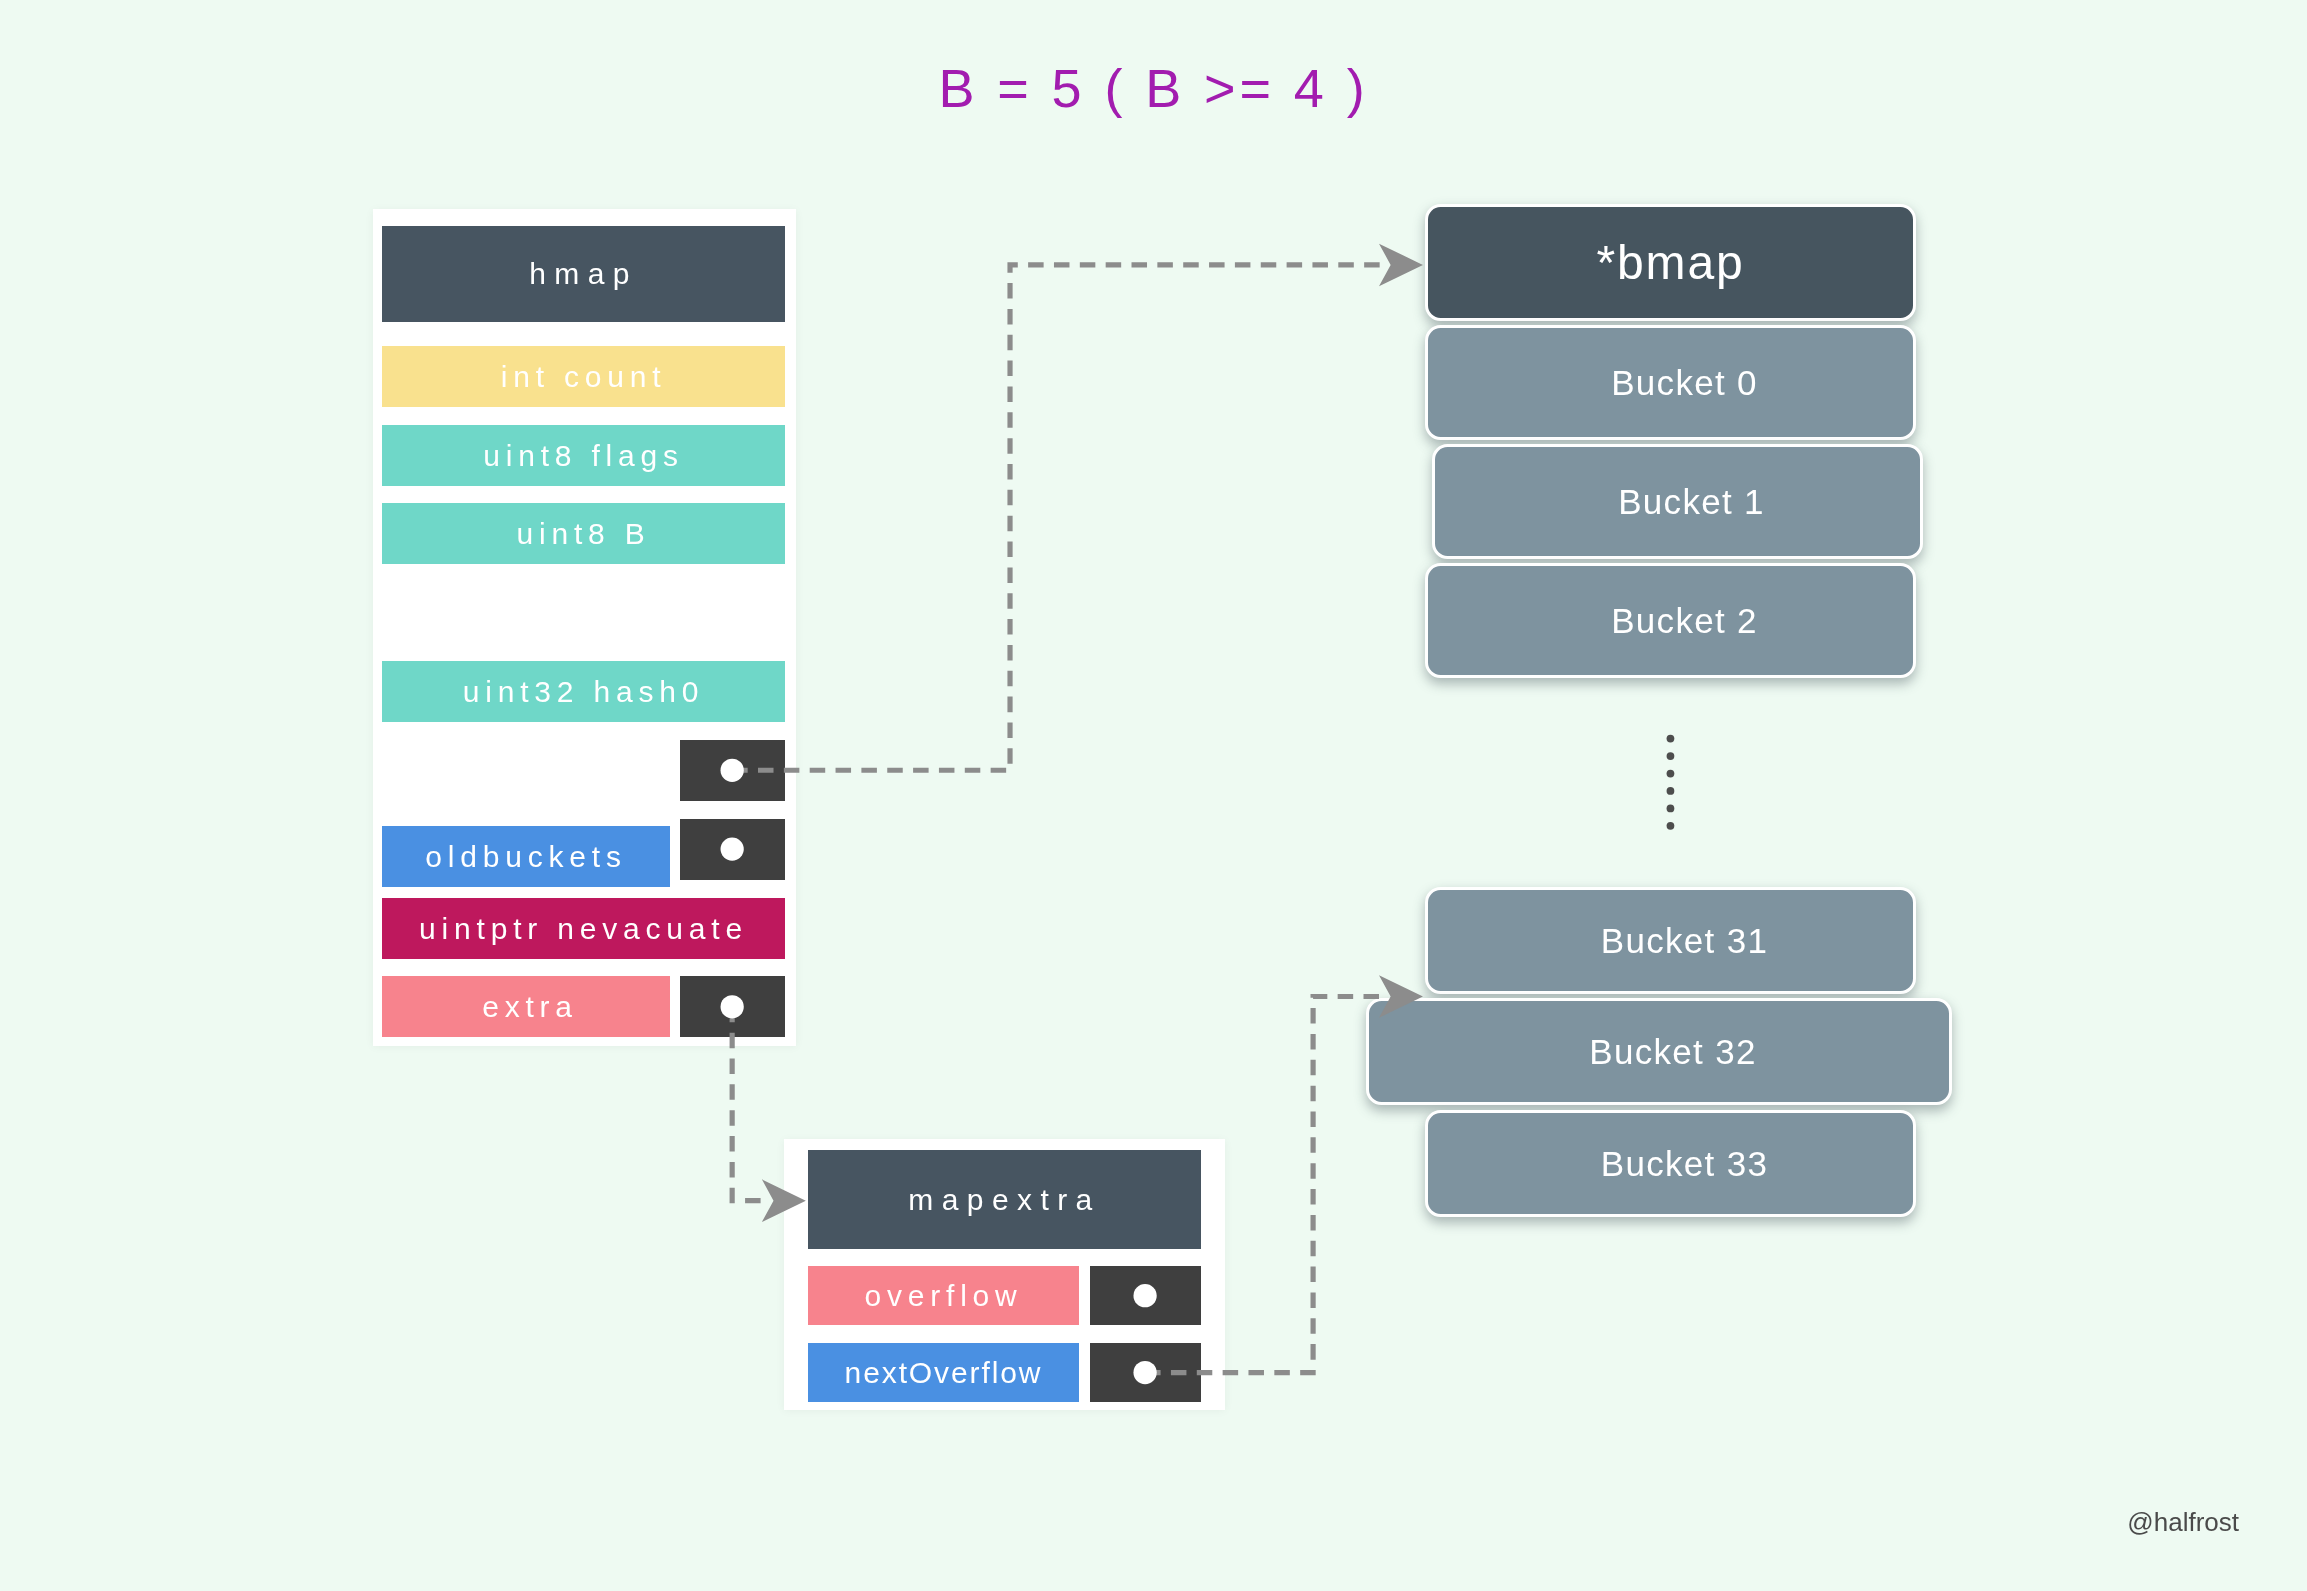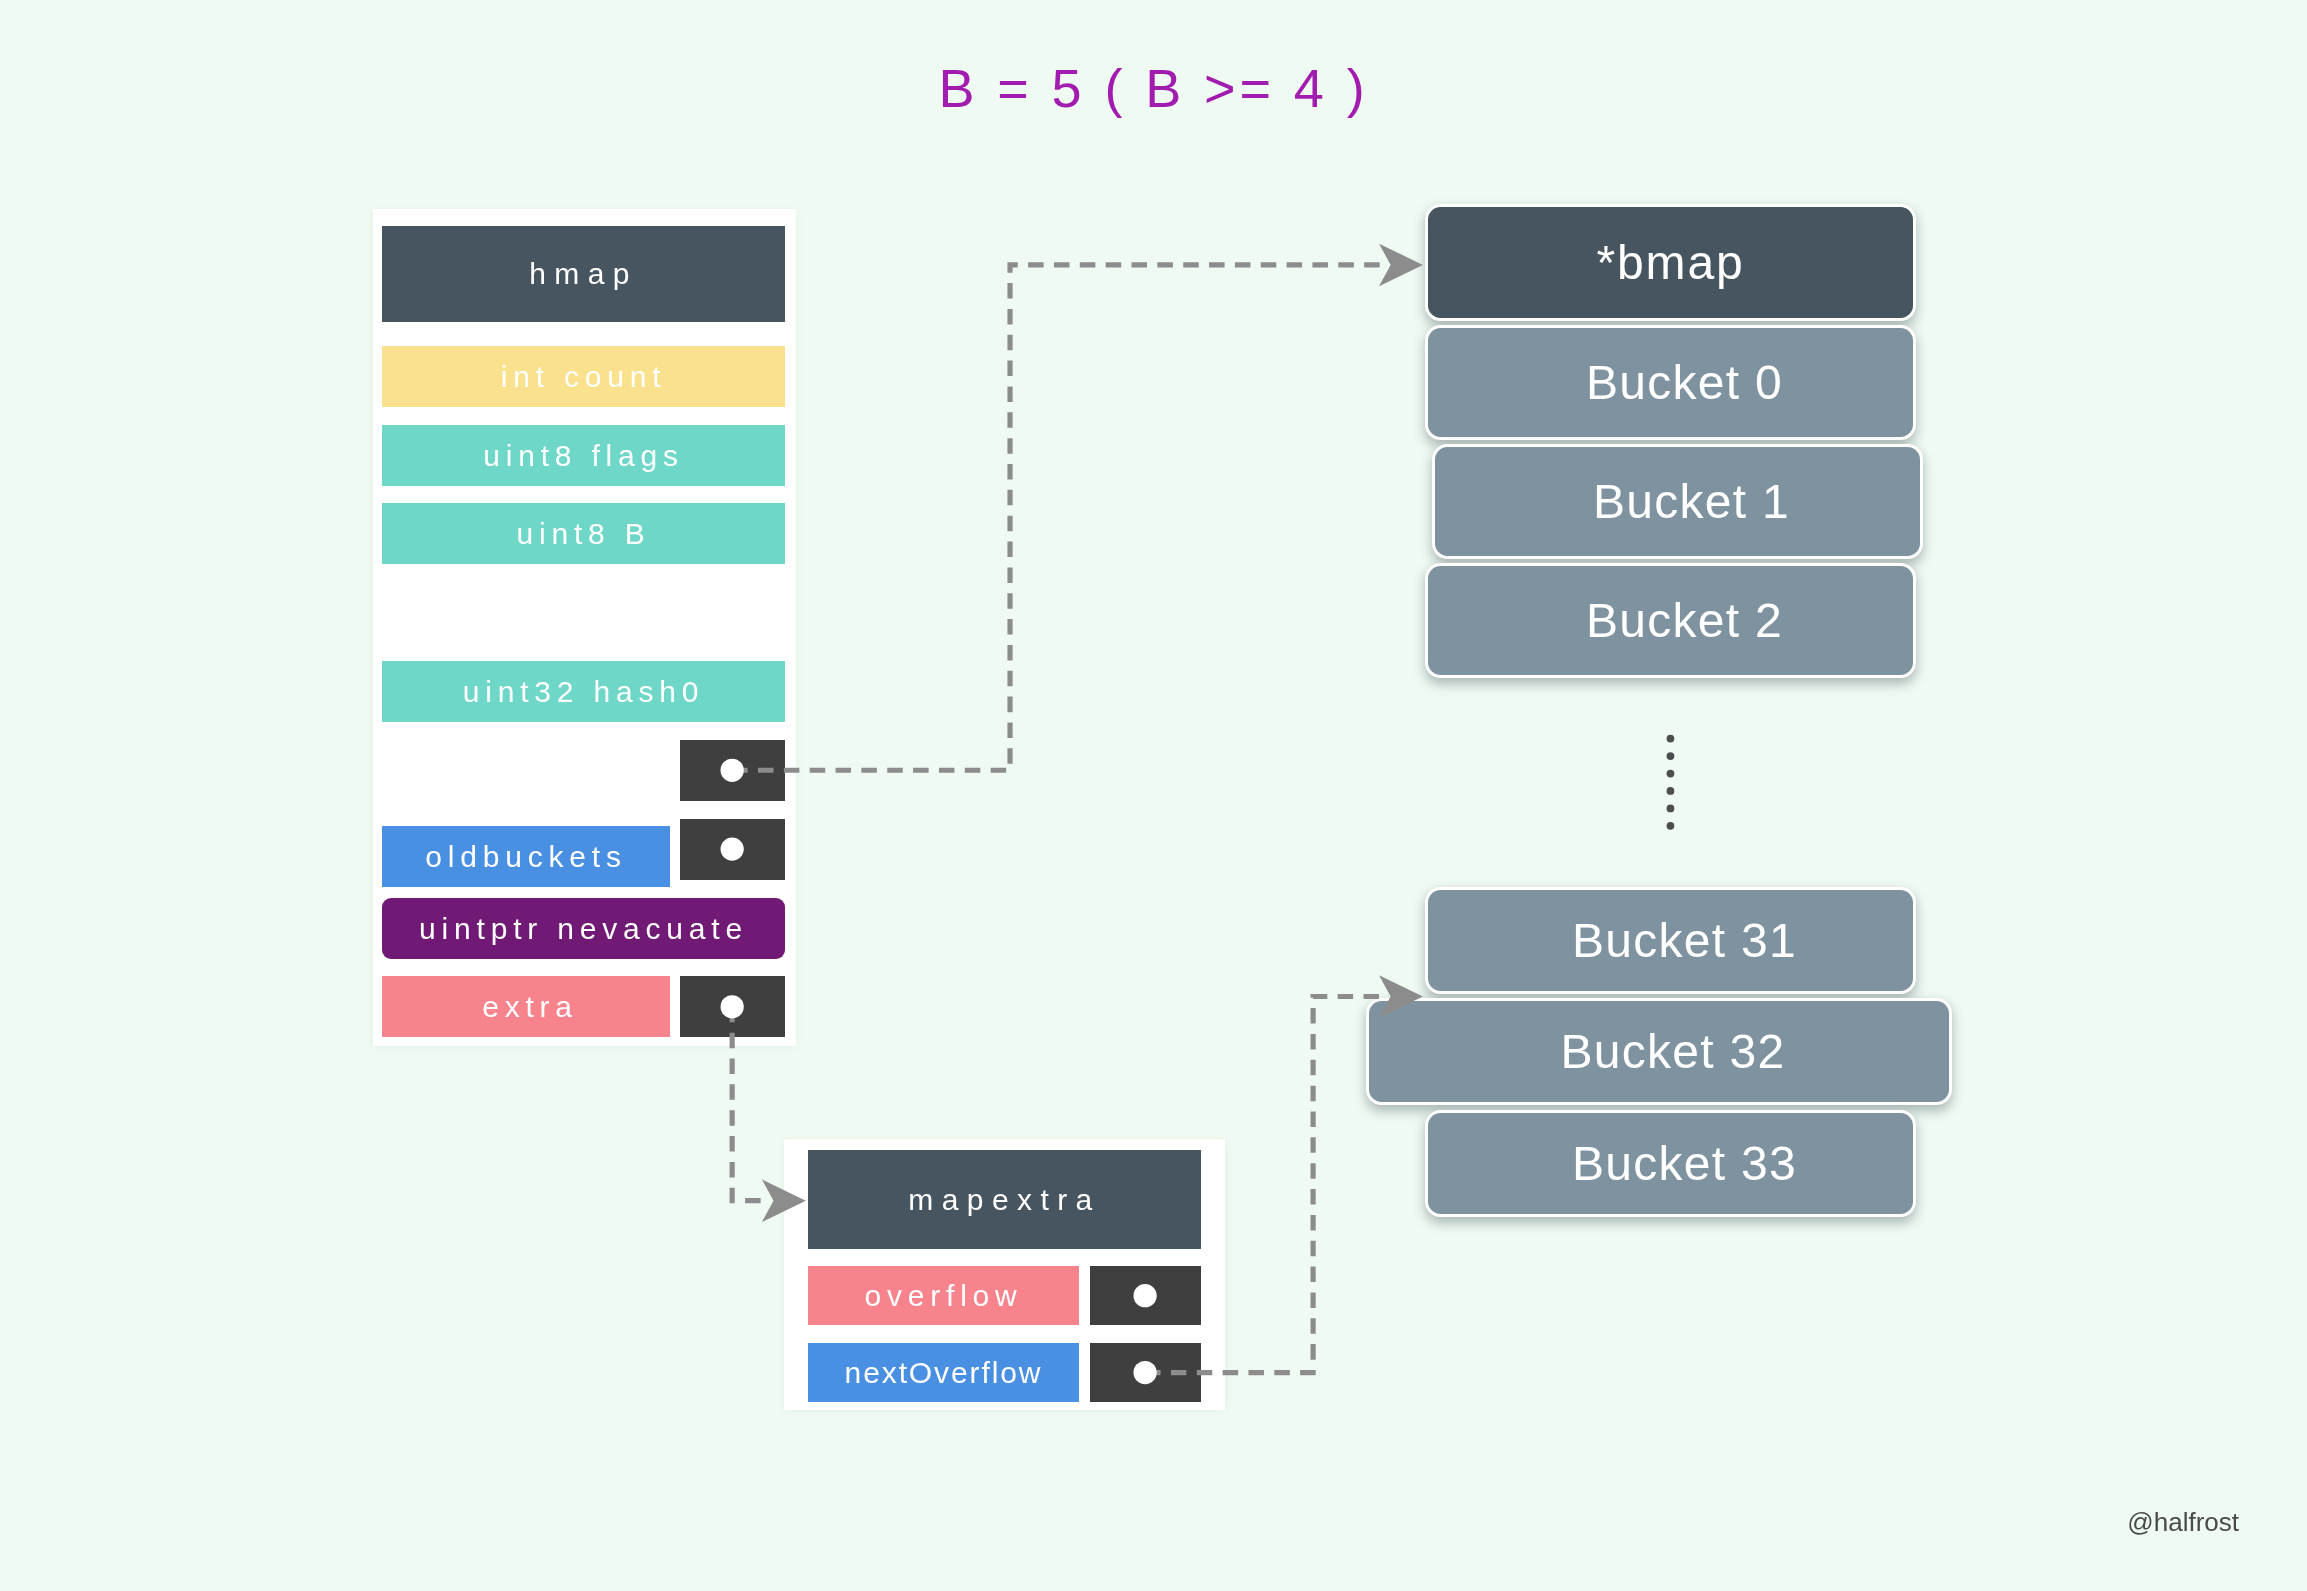--- a/index.html
+++ b/index.html
@@ -43,29 +43,29 @@
     letter-spacing:8.4px;
   }
   .row-label{
     font-size:30px;
     letter-spacing:5.8px;
   }
   .tight{letter-spacing:1.9px;}
   .yellow{background:#f9e18e;}
   .teal{background:#6fd7c8;}
   .blue{background:#4a90e2;}
-  .green{background:#701a75;border-radius:9px;}
+  .green{background:#be185d;}
   .pink{background:#f7838d;}
   .ptr-cell{background:#3f3f3f;}
   .bucket-box{
     background:#7e939f;
     border:3.2px solid #ffffff;
     border-radius:15.5px;
     box-shadow:0 5.2px 11.6px rgba(60,75,85,0.38);
-    font-size:48px;
+    font-size:35px;
     letter-spacing:1.3px;
     padding-left:28px;
   }
   .bmap-head{
     background:#46555f;
     border:3.2px solid #ffffff;
     border-radius:15.5px;
     box-shadow:0 5.2px 11.6px rgba(60,75,85,0.38);
     font-size:48px;
     letter-spacing:1.9px;

